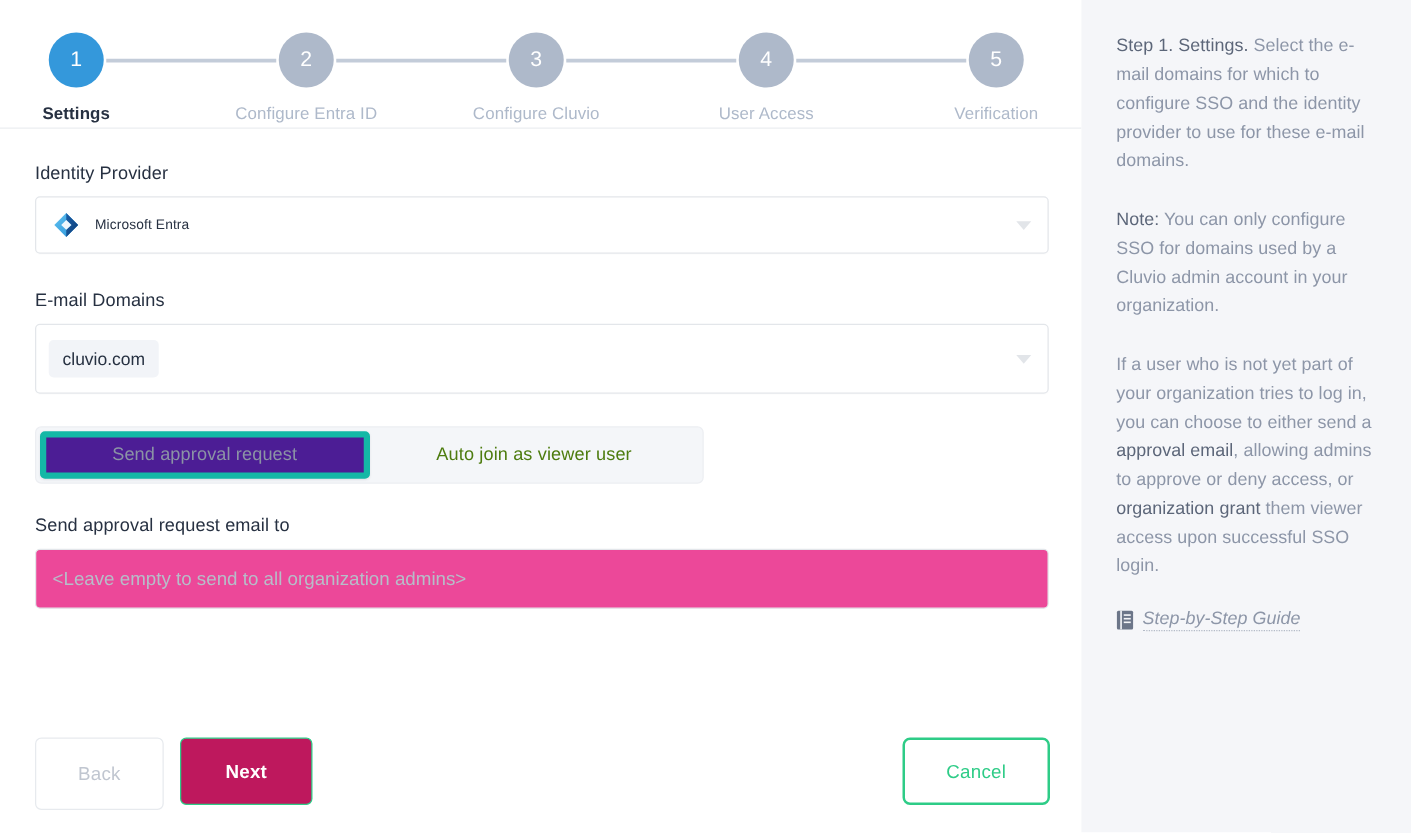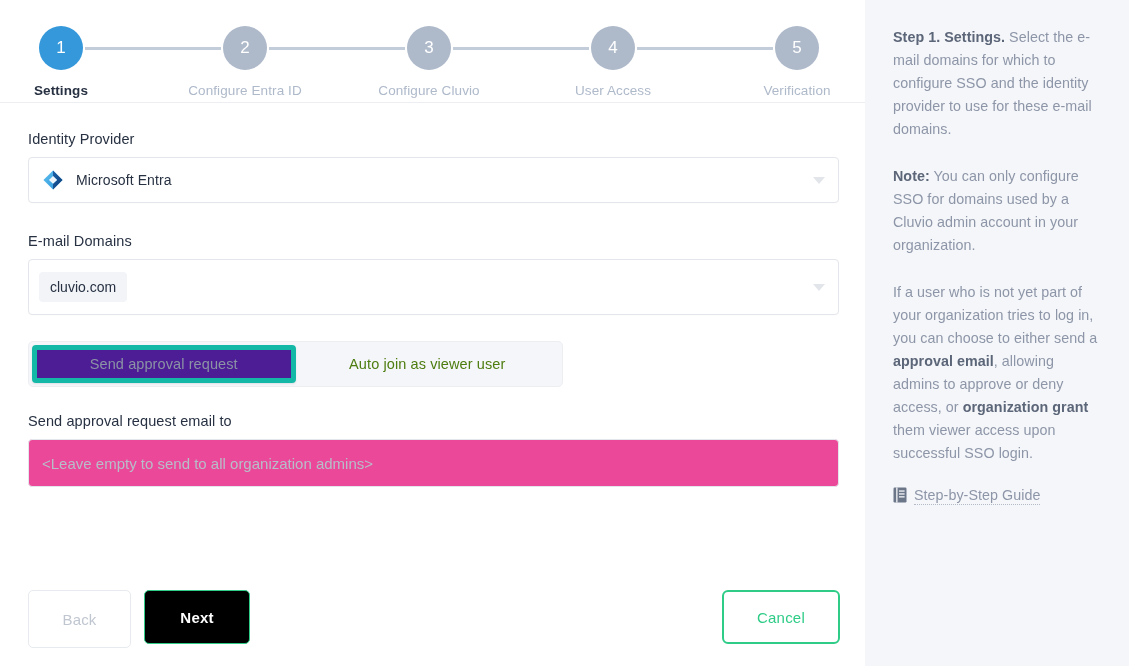--- a/index.html
+++ b/index.html
@@ -123,21 +123,21 @@
     border-top: 7px solid #e2e5e9;
   }
 
   .entra-logo {
     width: 22px; height: 22px;
     margin-right: 12px;
     flex: 0 0 22px;
     display: block;
   }
   .control-value {
-    font-size: 14px;
+    font-size: 11px;
     color: #273142;
     letter-spacing: 0.1px;
   }
 
   .tag {
     display: inline-flex;
     align-items: center;
     background: #f2f4f8;
     border-radius: 4px;
     padding: 7px 11px;
@@ -211,21 +211,21 @@
   .btn-back {
     position: absolute; left: 28px; top: 0;
     width: 103px; height: 58px;
     background: #ffffff;
     border: 1px solid #e7eaee;
     color: #c0c6d0;
   }
   .btn-next {
     position: absolute; left: 144px; top: 0;
     width: 106px; height: 54px;
-    background: #000000;
+    background: #be185d;
     border: 1px solid #2ecc87;
     color: #ffffff;
     font-weight: bold;
   }
   .btn-cancel {
     position: absolute; right: 25px; top: 0;
     width: 118px; height: 54px;
     background: #ffffff;
     border: 2px solid #2ecc87;
     color: #2ecc87;
@@ -241,25 +241,26 @@
     padding: 26px 28px 20px 28px;
     overflow: hidden;
   }
   .help-p {
     font-size: 14.3px;
     line-height: 23px;
     color: #8d96a8;
     margin: 0 0 24px 0;
     letter-spacing: 0.05px;
   }
-  .help-p b { color: #5c6679; font-weight: bold; }
+  .help-p b { color: #5c6679; font-weight: normal; }
   .help-link-row {
     display: inline-flex;
-    align-items: flex-start;
+    align-items: center;
     margin-top: -2px;
+    font-style: italic;
   }
   .book-icon {
     width: 14px; height: 16px;
     margin-right: 7px;
     flex: 0 0 14px;
   }
   .help-link {
     font-size: 14.3px;
     color: #8d96a8;
     text-decoration: none;

